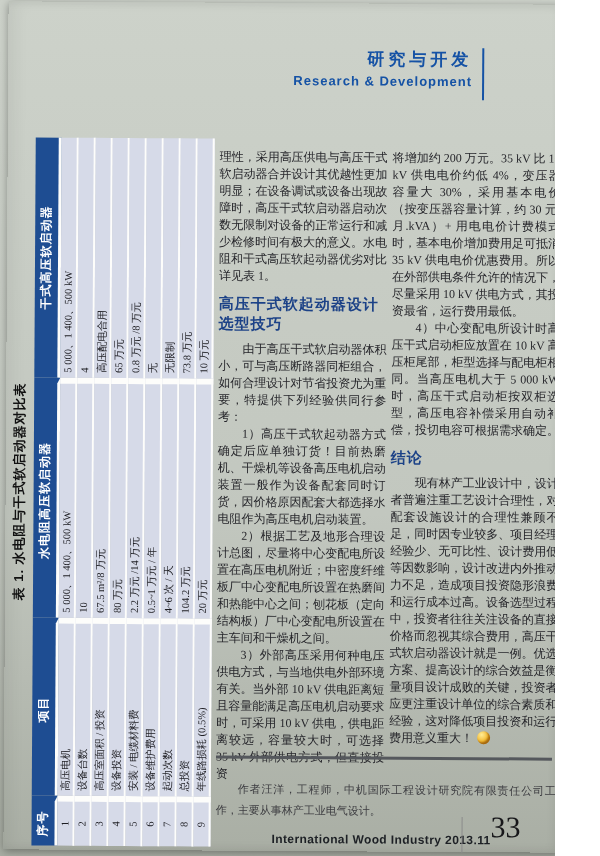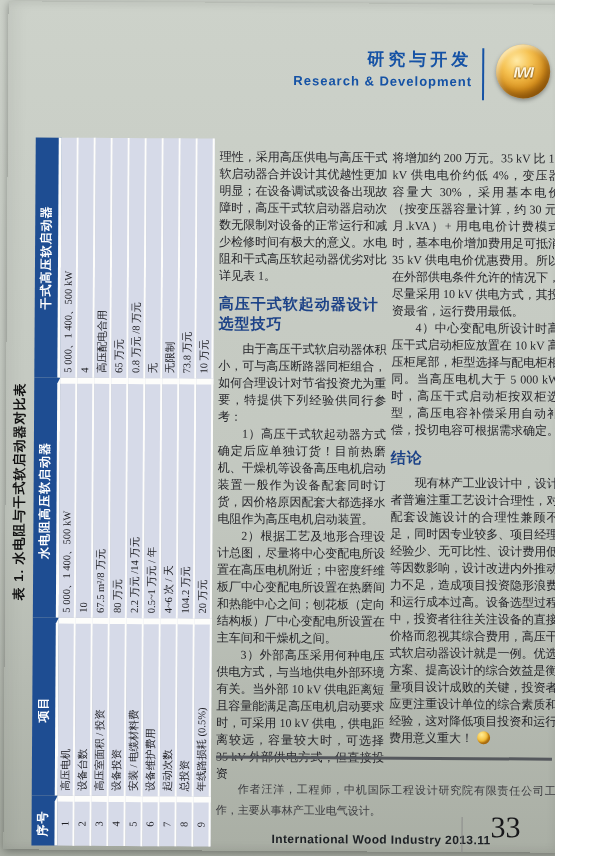--- a/index.html
+++ b/index.html
@@ -84,23 +84,20 @@
   <div class="band band-green"></div>
   <div class="band band-dark"></div>
 
   <div class="page">
 
     <div class="masthead-text">
       <div class="masthead-zh">研究与开发</div>
       <div class="masthead-en">Research &amp; Development</div>
     </div>
     <div class="masthead-divider"></div>
-    <div class="logo">
-      <span class="logo-text">IWI</span>
-    </div>
 
     <div class="table-rot">
       <div class="table-plane">
         <div class="table-title">表 1. 水电阻与干式软启动器对比表</div>
         <table class="cmp">
           <thead>
             <tr id="cmp-head">
                 <th class="c0">序号</th>
                 <th class="c1">项目</th>
                 <th class="c2">水电阻高压软启动器</th>

